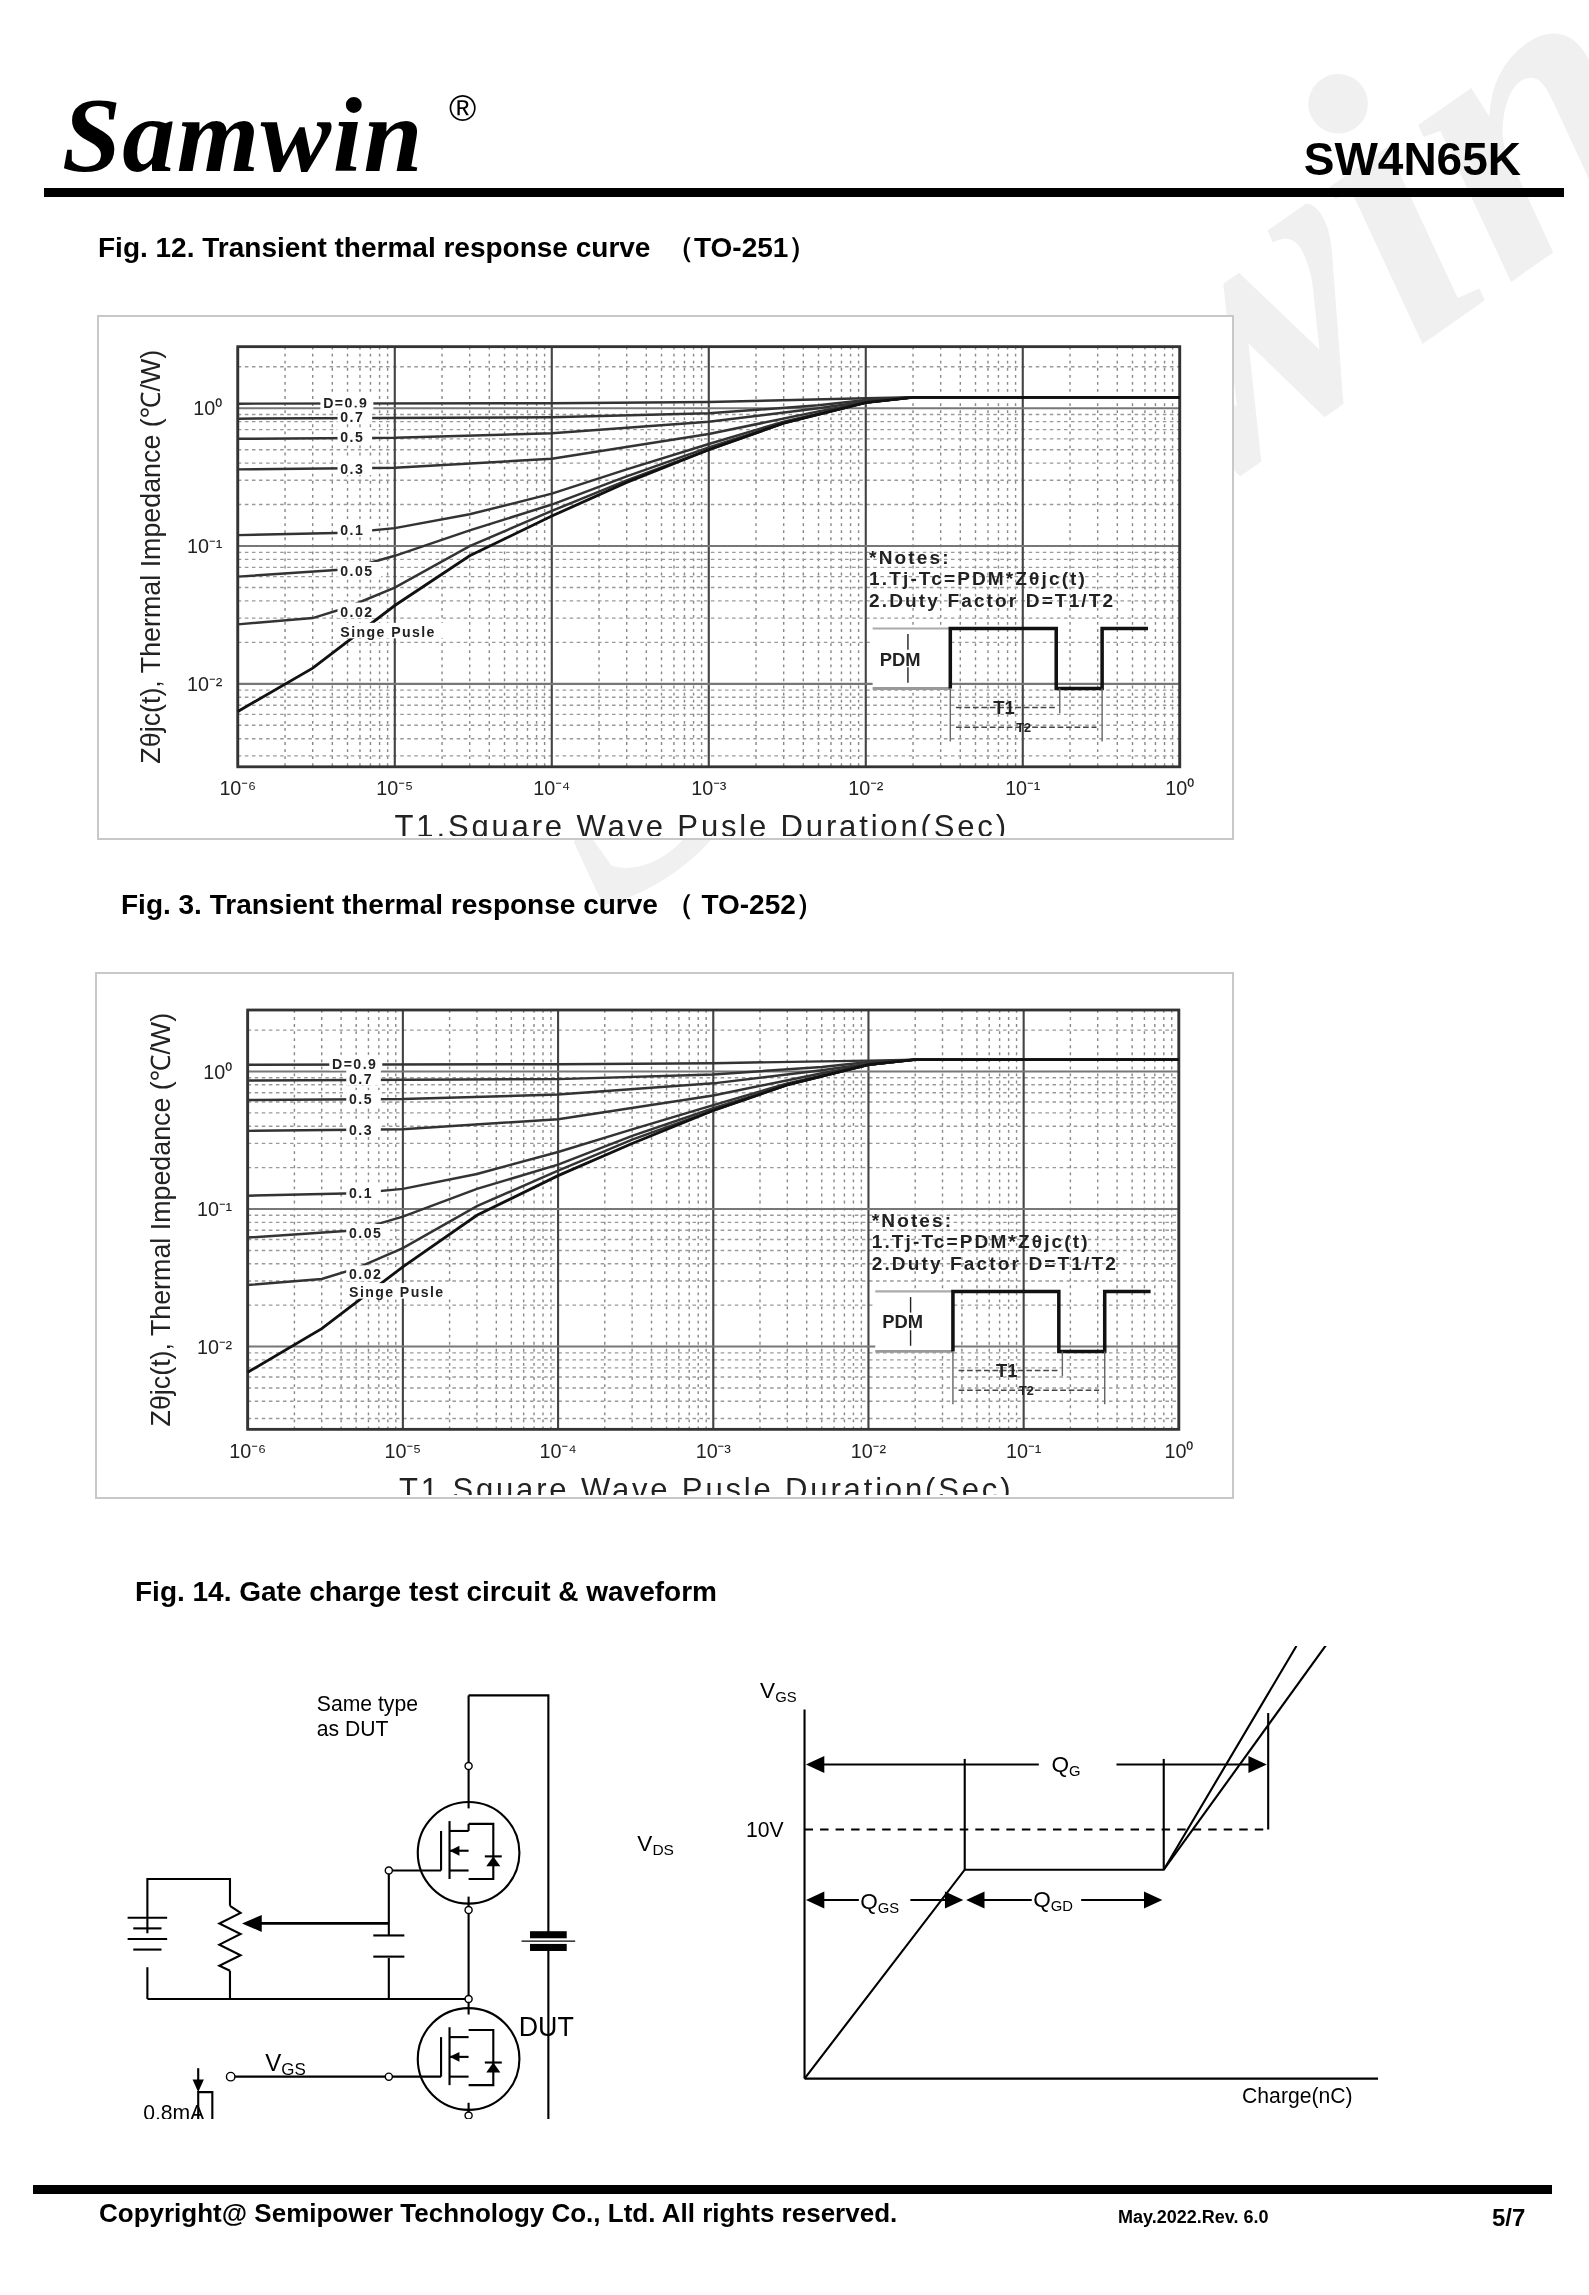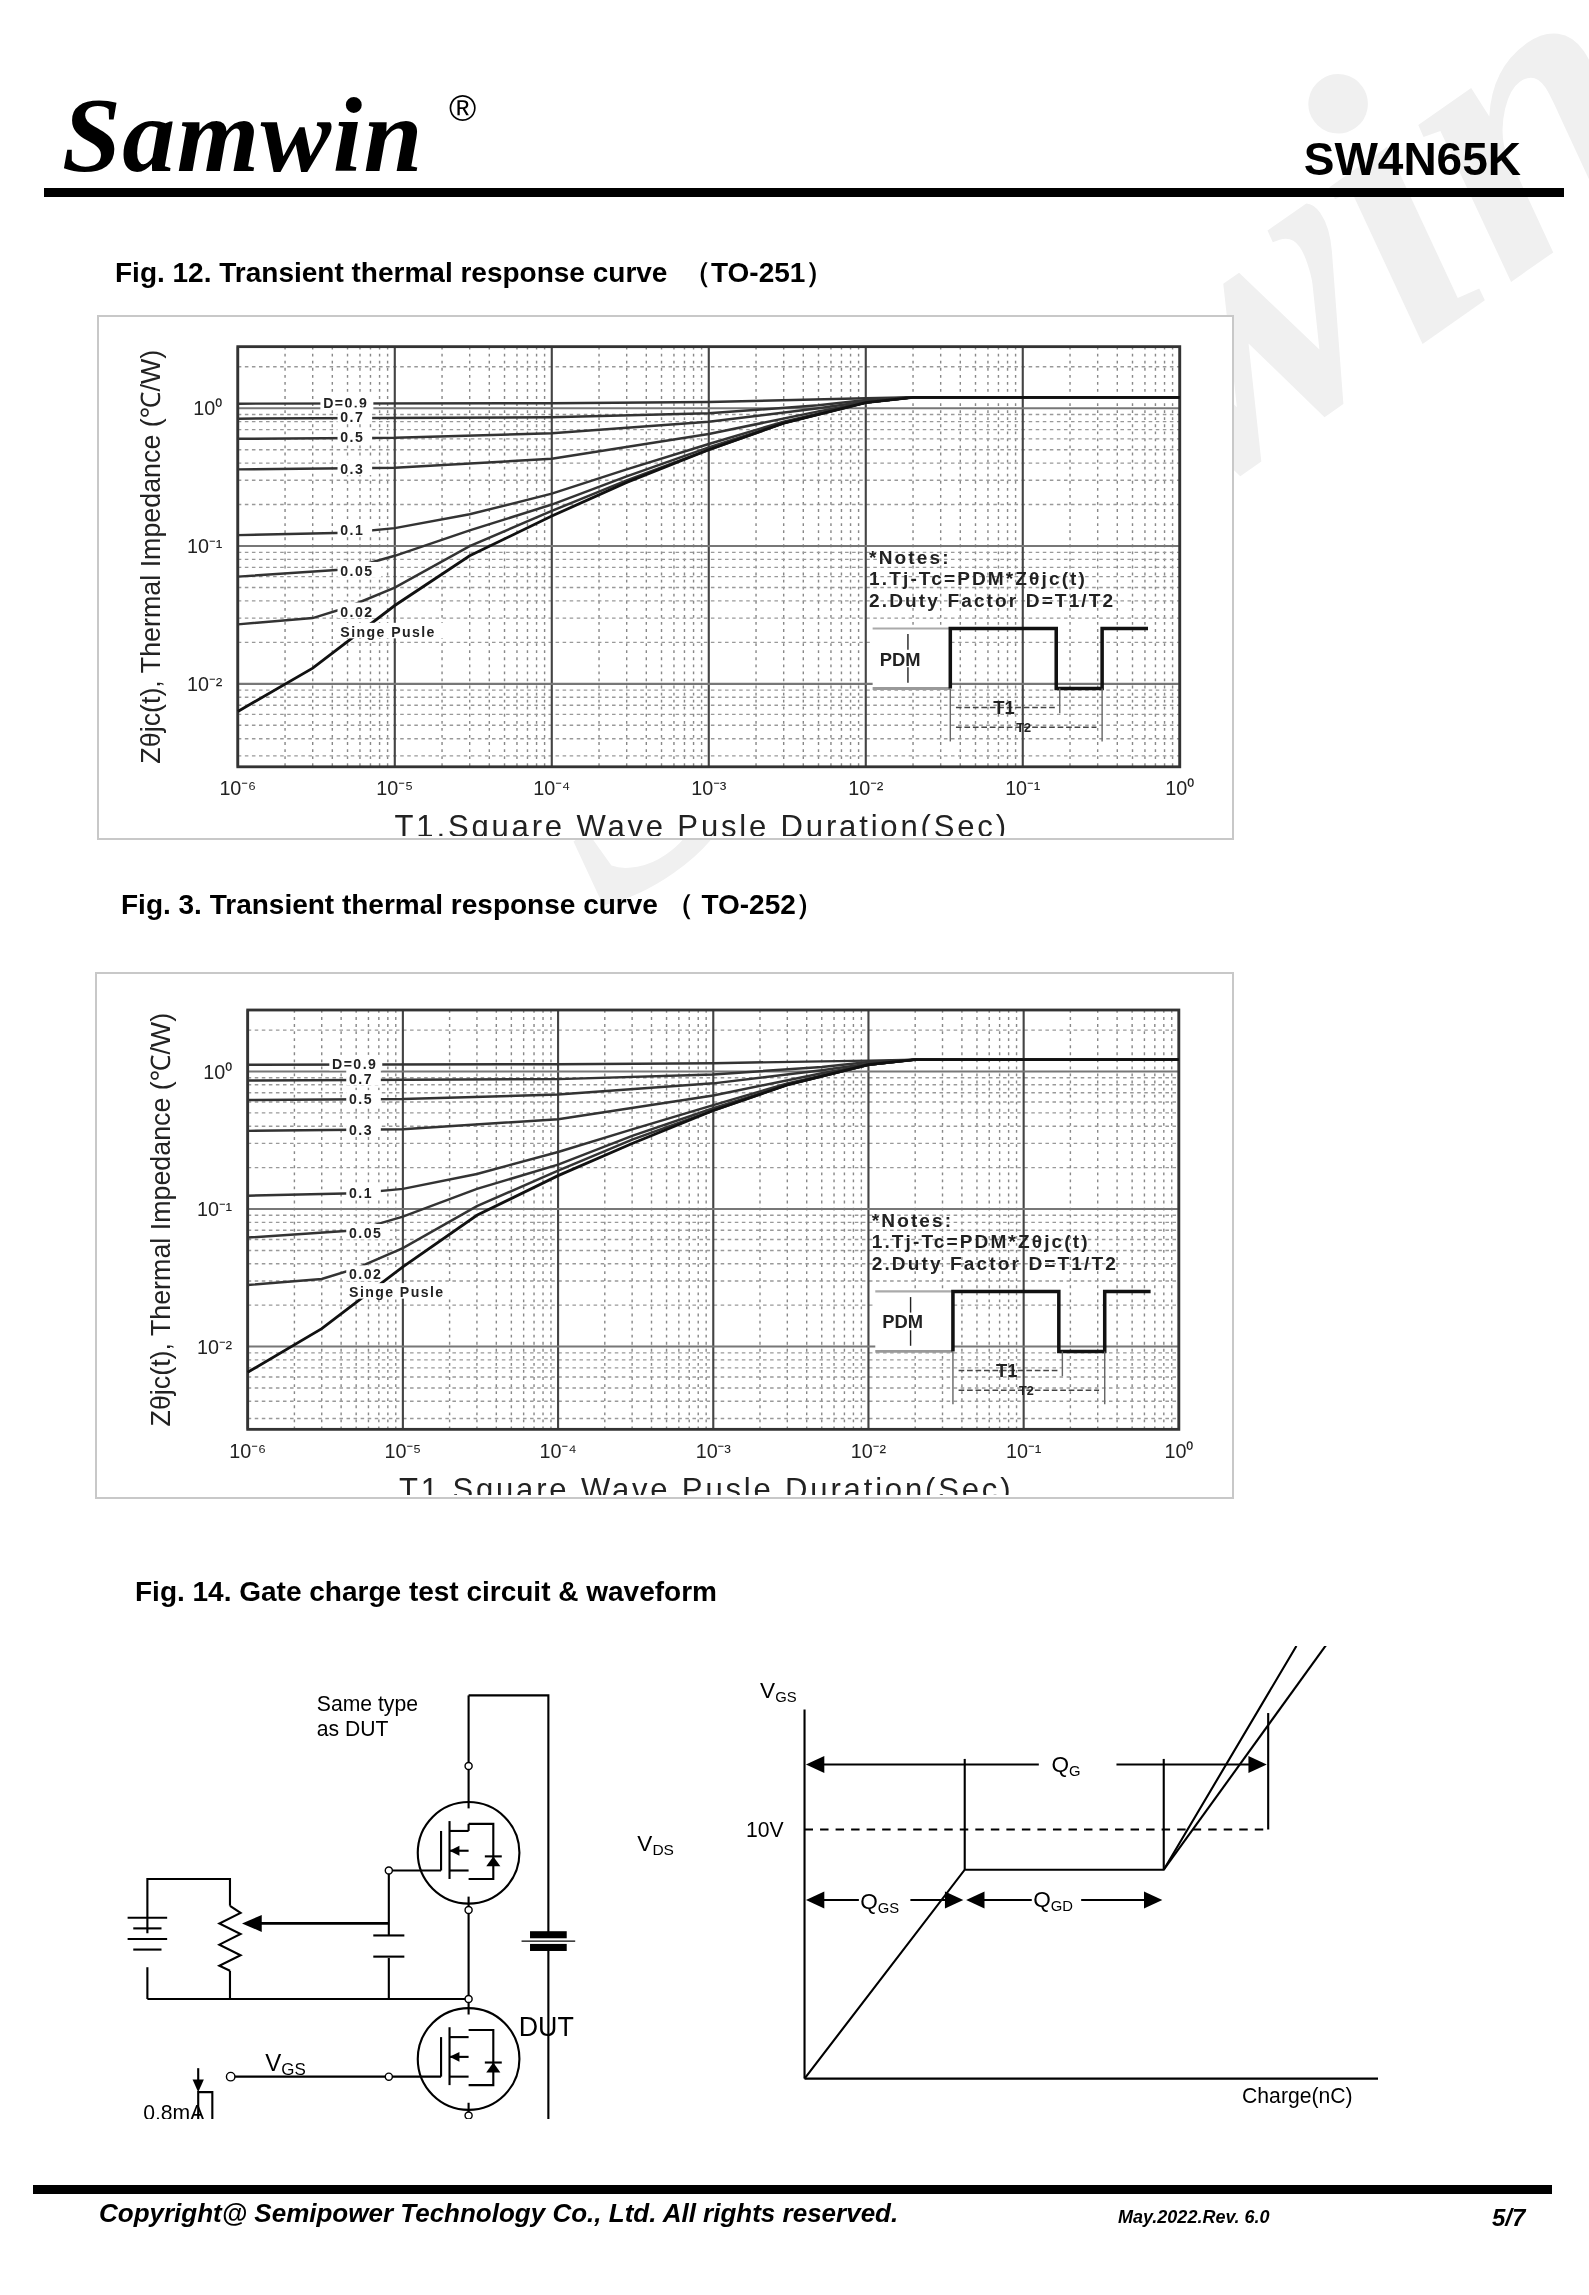--- a/index.html
+++ b/index.html
@@ -6,35 +6,35 @@
   body { width:1589px; height:2295px; position:relative; overflow:hidden; font-family:"Liberation Sans", sans-serif; color:#000; }
   .abs { position:absolute; }
   .logo { left:62px; top:83px; font-family:"Liberation Serif", serif; font-style:italic; font-weight:bold; font-size:106px; line-height:106px; letter-spacing:1.4px; }
   .logo-reg { left:449px; top:90px; font-family:"Liberation Sans", sans-serif; font-size:37px; line-height:37px; }
   .part { right:68px; top:131px; font-weight:bold; font-size:46px; line-height:57px; }
   .hbar { left:44px; top:188px; width:1520px; height:9.2px; background:#000; }
   .fig-title { font-weight:bold; font-size:28px; line-height:31px; white-space:pre; }
   .chart-frame { border:2.8px solid #c8c8c8; background:#fff; box-sizing:border-box; }
   .watermark { left:396px; top:622px; font-family:"Liberation Serif", serif; font-style:italic; font-weight:bold; font-size:396px; color:#f0f0f0; transform:rotate(-35deg); transform-origin:left top; white-space:nowrap; pointer-events:none; z-index:0; }
   .fbar { left:32.5px; top:2185px; width:1519px; height:8.5px; background:#000; }
-  .foot { top:2198px; font-weight:bold; font-size:26px; line-height:31px;font-style:italic; }
+  .foot { top:2198px; font-weight:bold; font-size:26px; line-height:31px; }
   svg text { font-family:"Liberation Sans", sans-serif; }
   .layer { z-index:1; }
 </style>
 </head>
 <body>
 
 <div class="abs watermark">Samwin</div>
 
 <div class="abs logo layer">Samwin</div>
 <div class="abs logo-reg layer">®</div>
 <div class="abs part layer">SW4N65K</div>
 <div class="abs hbar layer"></div>
 
-<div class="abs fig-title layer" style="left:115px; top:232px;margin-top:25px;">Fig. 12. Transient thermal response curve  （TO-251）</div>
+<div class="abs fig-title layer" style="left:98px; top:232px;">Fig. 12. Transient thermal response curve  （TO-251）</div>
 <div class="abs chart-frame layer" style="left:97px; top:315px; width:1137px; height:525px;">
   <svg id="chart-fig12" width="1132" height="519" style="position:absolute; left:0; top:0;" viewBox="0 0 1602 735">
       <g>
         <line x1="262.9290023692918" y1="42" x2="262.9290023692918" y2="637" stroke="#888" stroke-width="2" stroke-dasharray="4,6"></line>
         <line x1="302.079958966005" y1="42" x2="302.079958966005" y2="637" stroke="#888" stroke-width="2" stroke-dasharray="4,6"></line>
         <line x1="329.85800473858365" y1="42" x2="329.85800473858365" y2="637" stroke="#888" stroke-width="2" stroke-dasharray="4,6"></line>
         <line x1="351.4043309640415" y1="42" x2="351.4043309640415" y2="637" stroke="#888" stroke-width="2" stroke-dasharray="4,6"></line>
         <line x1="369.0089613352968" y1="42" x2="369.0089613352968" y2="637" stroke="#888" stroke-width="2" stroke-dasharray="4,6"></line>
         <line x1="383.89346422983647" y1="42" x2="383.89346422983647" y2="637" stroke="#888" stroke-width="2" stroke-dasharray="4,6"></line>
         <line x1="396.7870071078755" y1="42" x2="396.7870071078755" y2="637" stroke="#888" stroke-width="2" stroke-dasharray="4,6"></line>

